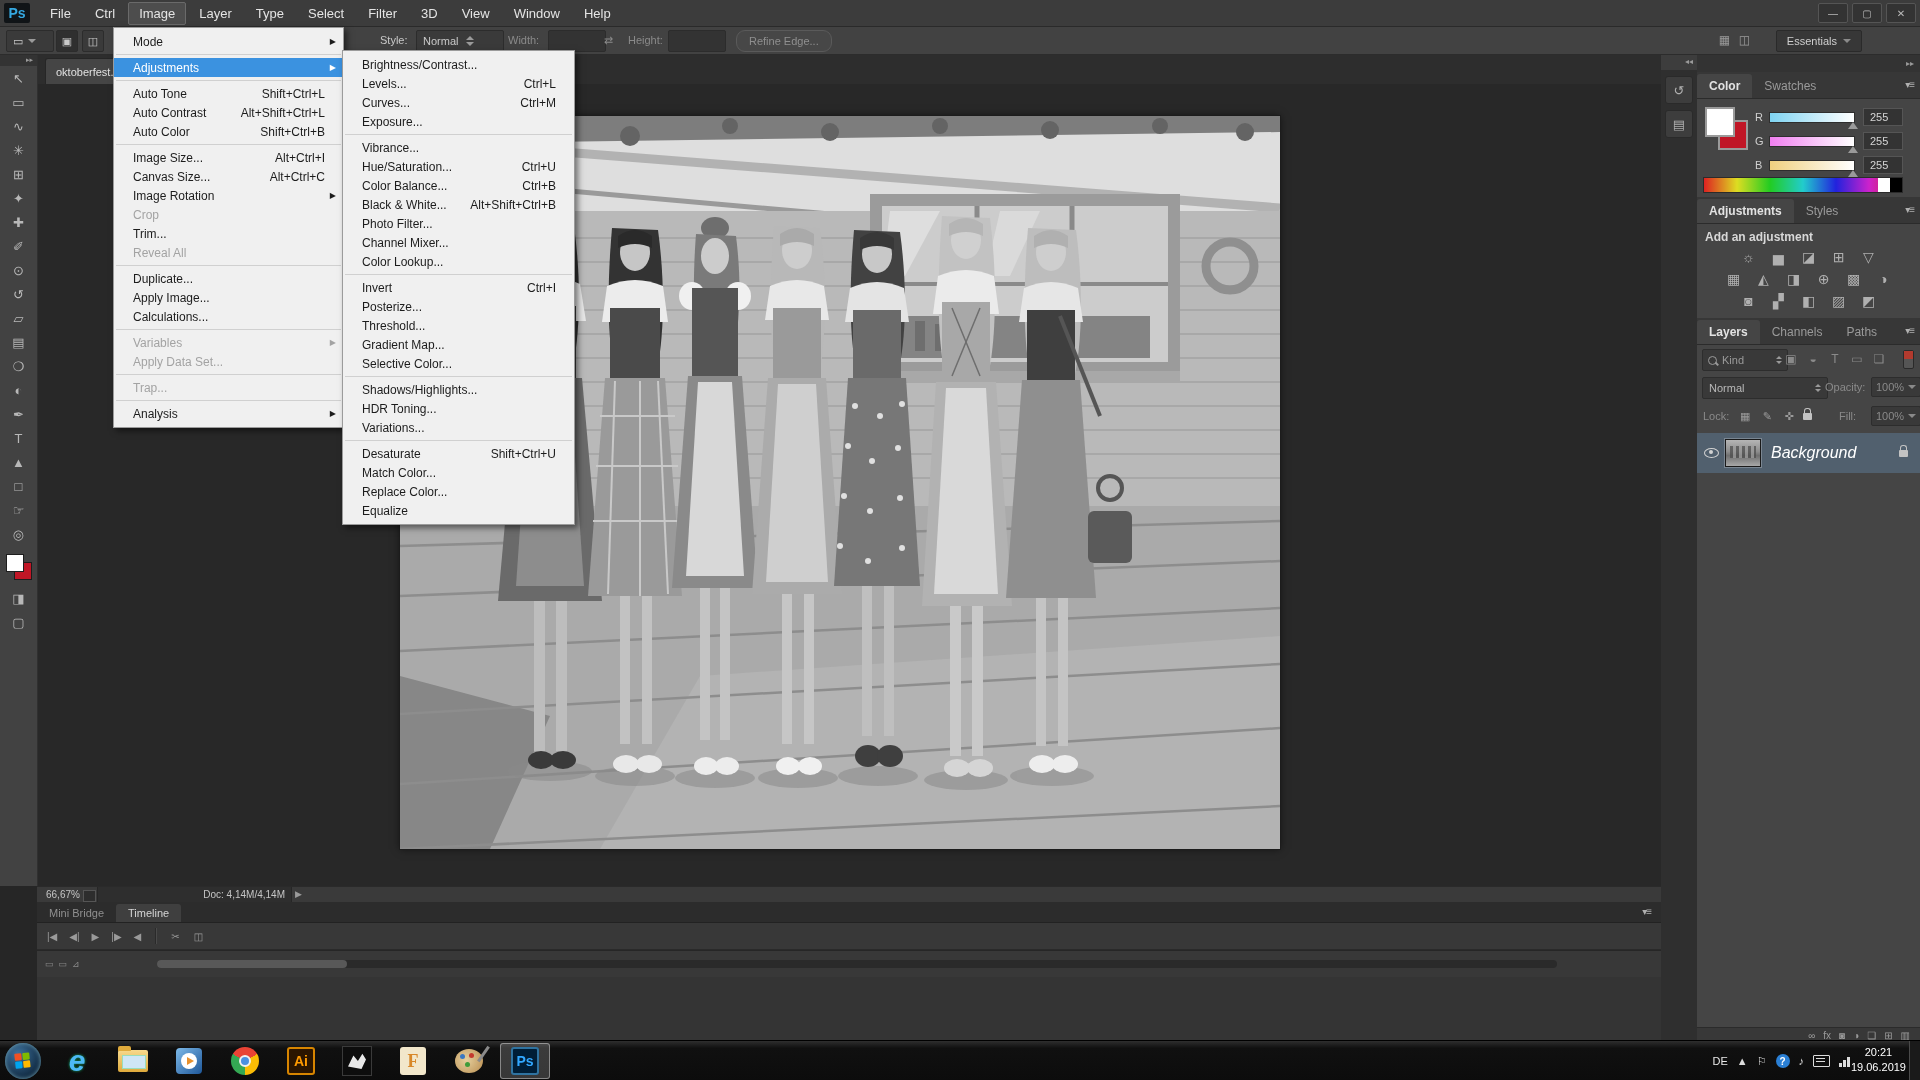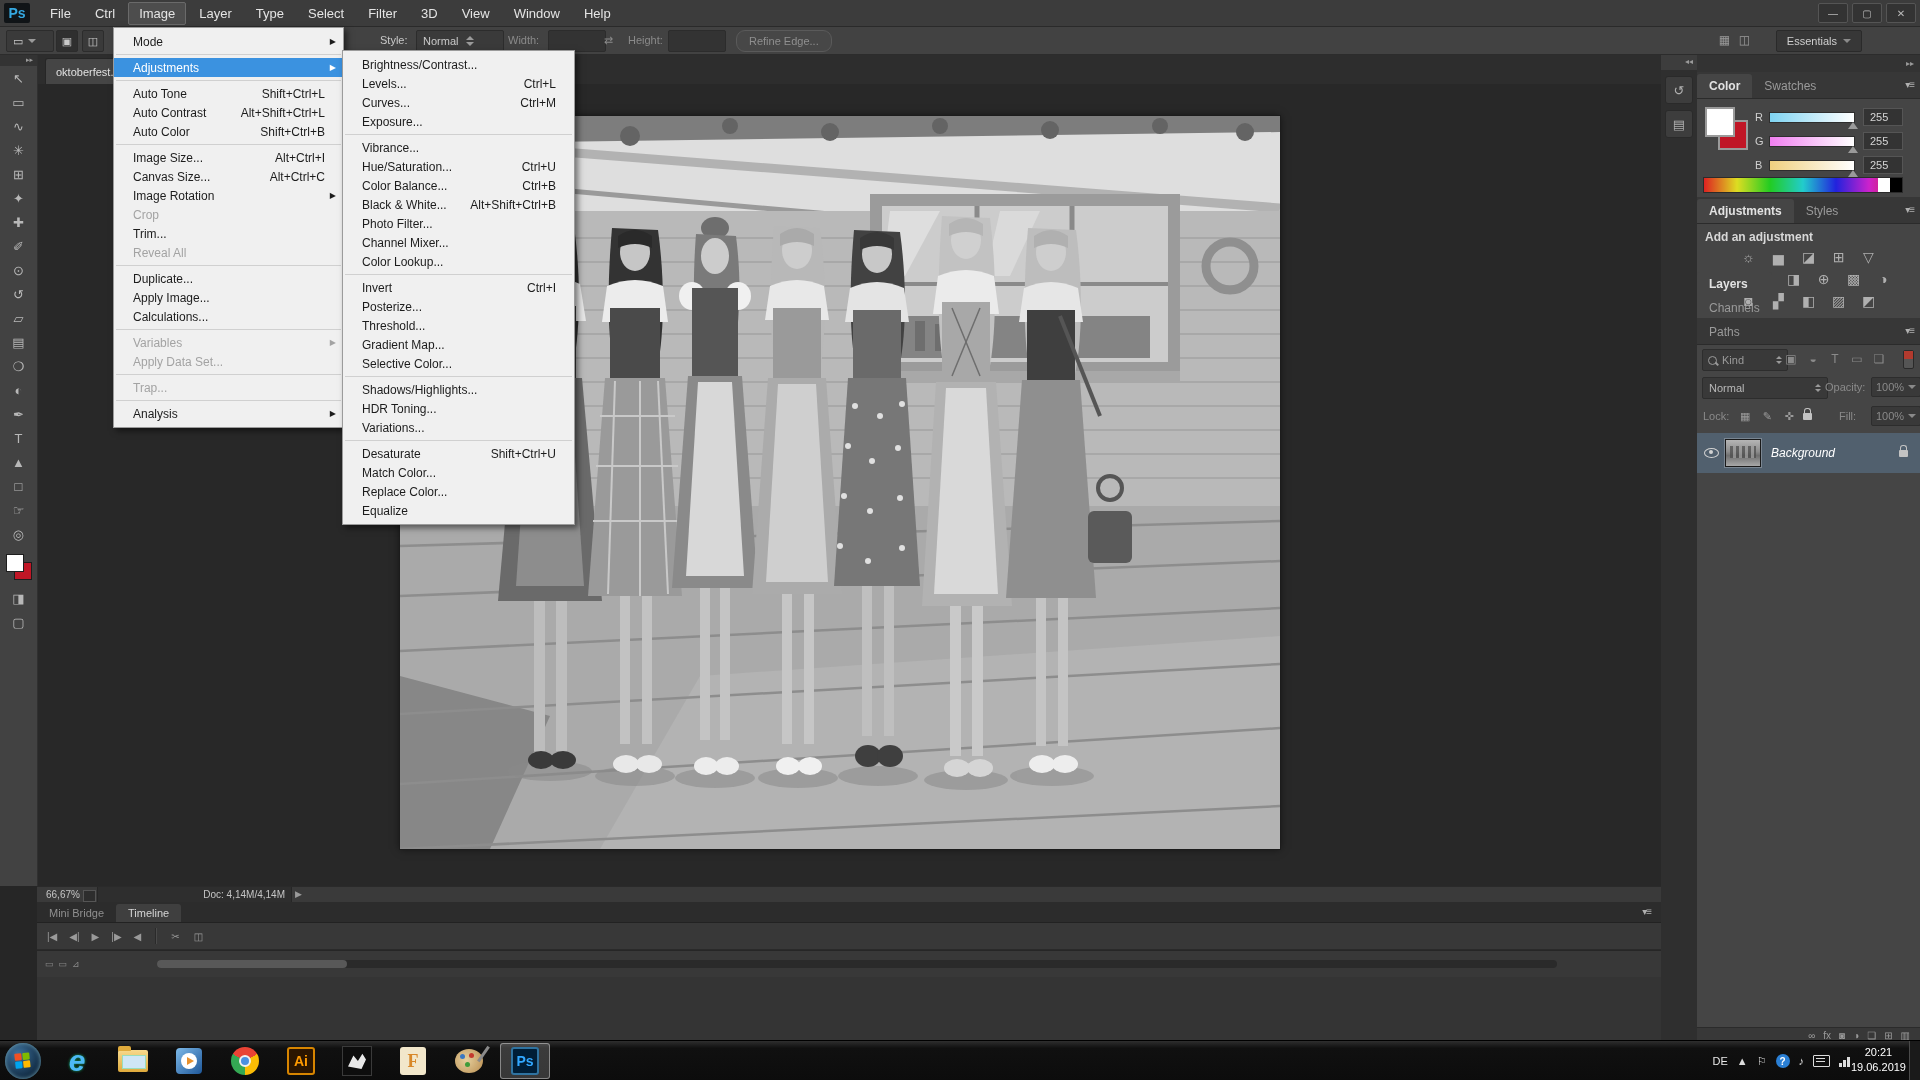--- a/index.html
+++ b/index.html
@@ -128,21 +128,21 @@
   .css-lock{width:9px;height:7px;background:#c3c3c3;border-radius:1px;position:relative;display:inline-block;}
   .css-lock::before{content:"";position:absolute;top:-5px;left:1px;width:5px;height:5px;border:1.5px solid #c3c3c3;
                     border-bottom:none;border-radius:3px 3px 0 0;}
   #layer-row{position:absolute;left:0;top:88px;width:223px;height:40px;background:#51606e;display:flex;align-items:center;}
   .eye{width:13px;height:8px;border:1.5px solid #d2d2d2;border-radius:50%;position:relative;margin:0 6px 0 7px;}
   .eye::after{content:"";position:absolute;left:3.5px;top:1px;width:4px;height:4px;background:#d2d2d2;border-radius:50%;}
   #layer-thumb{width:34px;height:26px;border:1px solid #1a1a1a;outline:1px solid #7a8692;margin-right:10px;
     background:linear-gradient(180deg,#b5b5b5 0%,#8d8d8d 45%,#6f6f6f 60%,#a8a8a8 100%);position:relative;}
   #layer-thumb::after{content:"";position:absolute;left:4px;top:6px;width:26px;height:12px;
     background:repeating-linear-gradient(90deg,#4a4a4a 0 3px,#9b9b9b 3px 6px);opacity:.7;}
-  #layer-name{font-style:italic;color:#fff;font-size:12px;}
+  #layer-name{font-style:italic;color:#fff;font-size:16px;}
   #layer-lock{margin-left:auto;margin-right:12px;}
   #layers-footer{position:absolute;left:0;bottom:0;width:223px;height:16px;background:#383838;border-top:1px solid #2b2b2b;
                  display:flex;align-items:center;justify-content:flex-end;gap:8px;padding-right:10px;box-sizing:border-box;}
   .ft-ic{color:#9a9a9a;font-size:10px;}
 
   
   #timeline{position:absolute;left:37px;top:902px;width:1624px;height:138px;background:#343434;font-size:11px;}
   #tl-tabs{height:20px;background:#2c2c2c;display:flex;align-items:flex-end;position:relative;}
   .tl-tab{padding:3px 12px;color:#8f8f8f;font-size:11px;}
   .tl-tab.active{background:#3f3f3f;color:#d5d5d5;border-radius:3px 3px 0 0;}
@@ -637,21 +637,21 @@
     <div class="adj-grid">
       <div class="adj-ic"><span>◙</span></div>
         <div class="adj-ic"><span>▞</span></div>
         <div class="adj-ic"><span>◧</span></div>
         <div class="adj-ic"><span>▨</span></div>
         <div class="adj-ic"><span>◩</span></div>
     </div>
   </div>
 
   <div class="ptabs">
-    <div style="display:flex;flex-direction:column;">
+    <div style="display:flex;">
       <div class="ptab active"><span>Layers</span></div>
         <div class="ptab"><span>Channels</span></div>
         <div class="ptab"><span>Paths</span></div>
     </div>
     <span class="pmenu">▾≡</span>
   </div>
   <div class="pcontent" id="layers-content">
     <div id="kind-box">
       <span class="mag"></span>
       <span>Kind</span>

